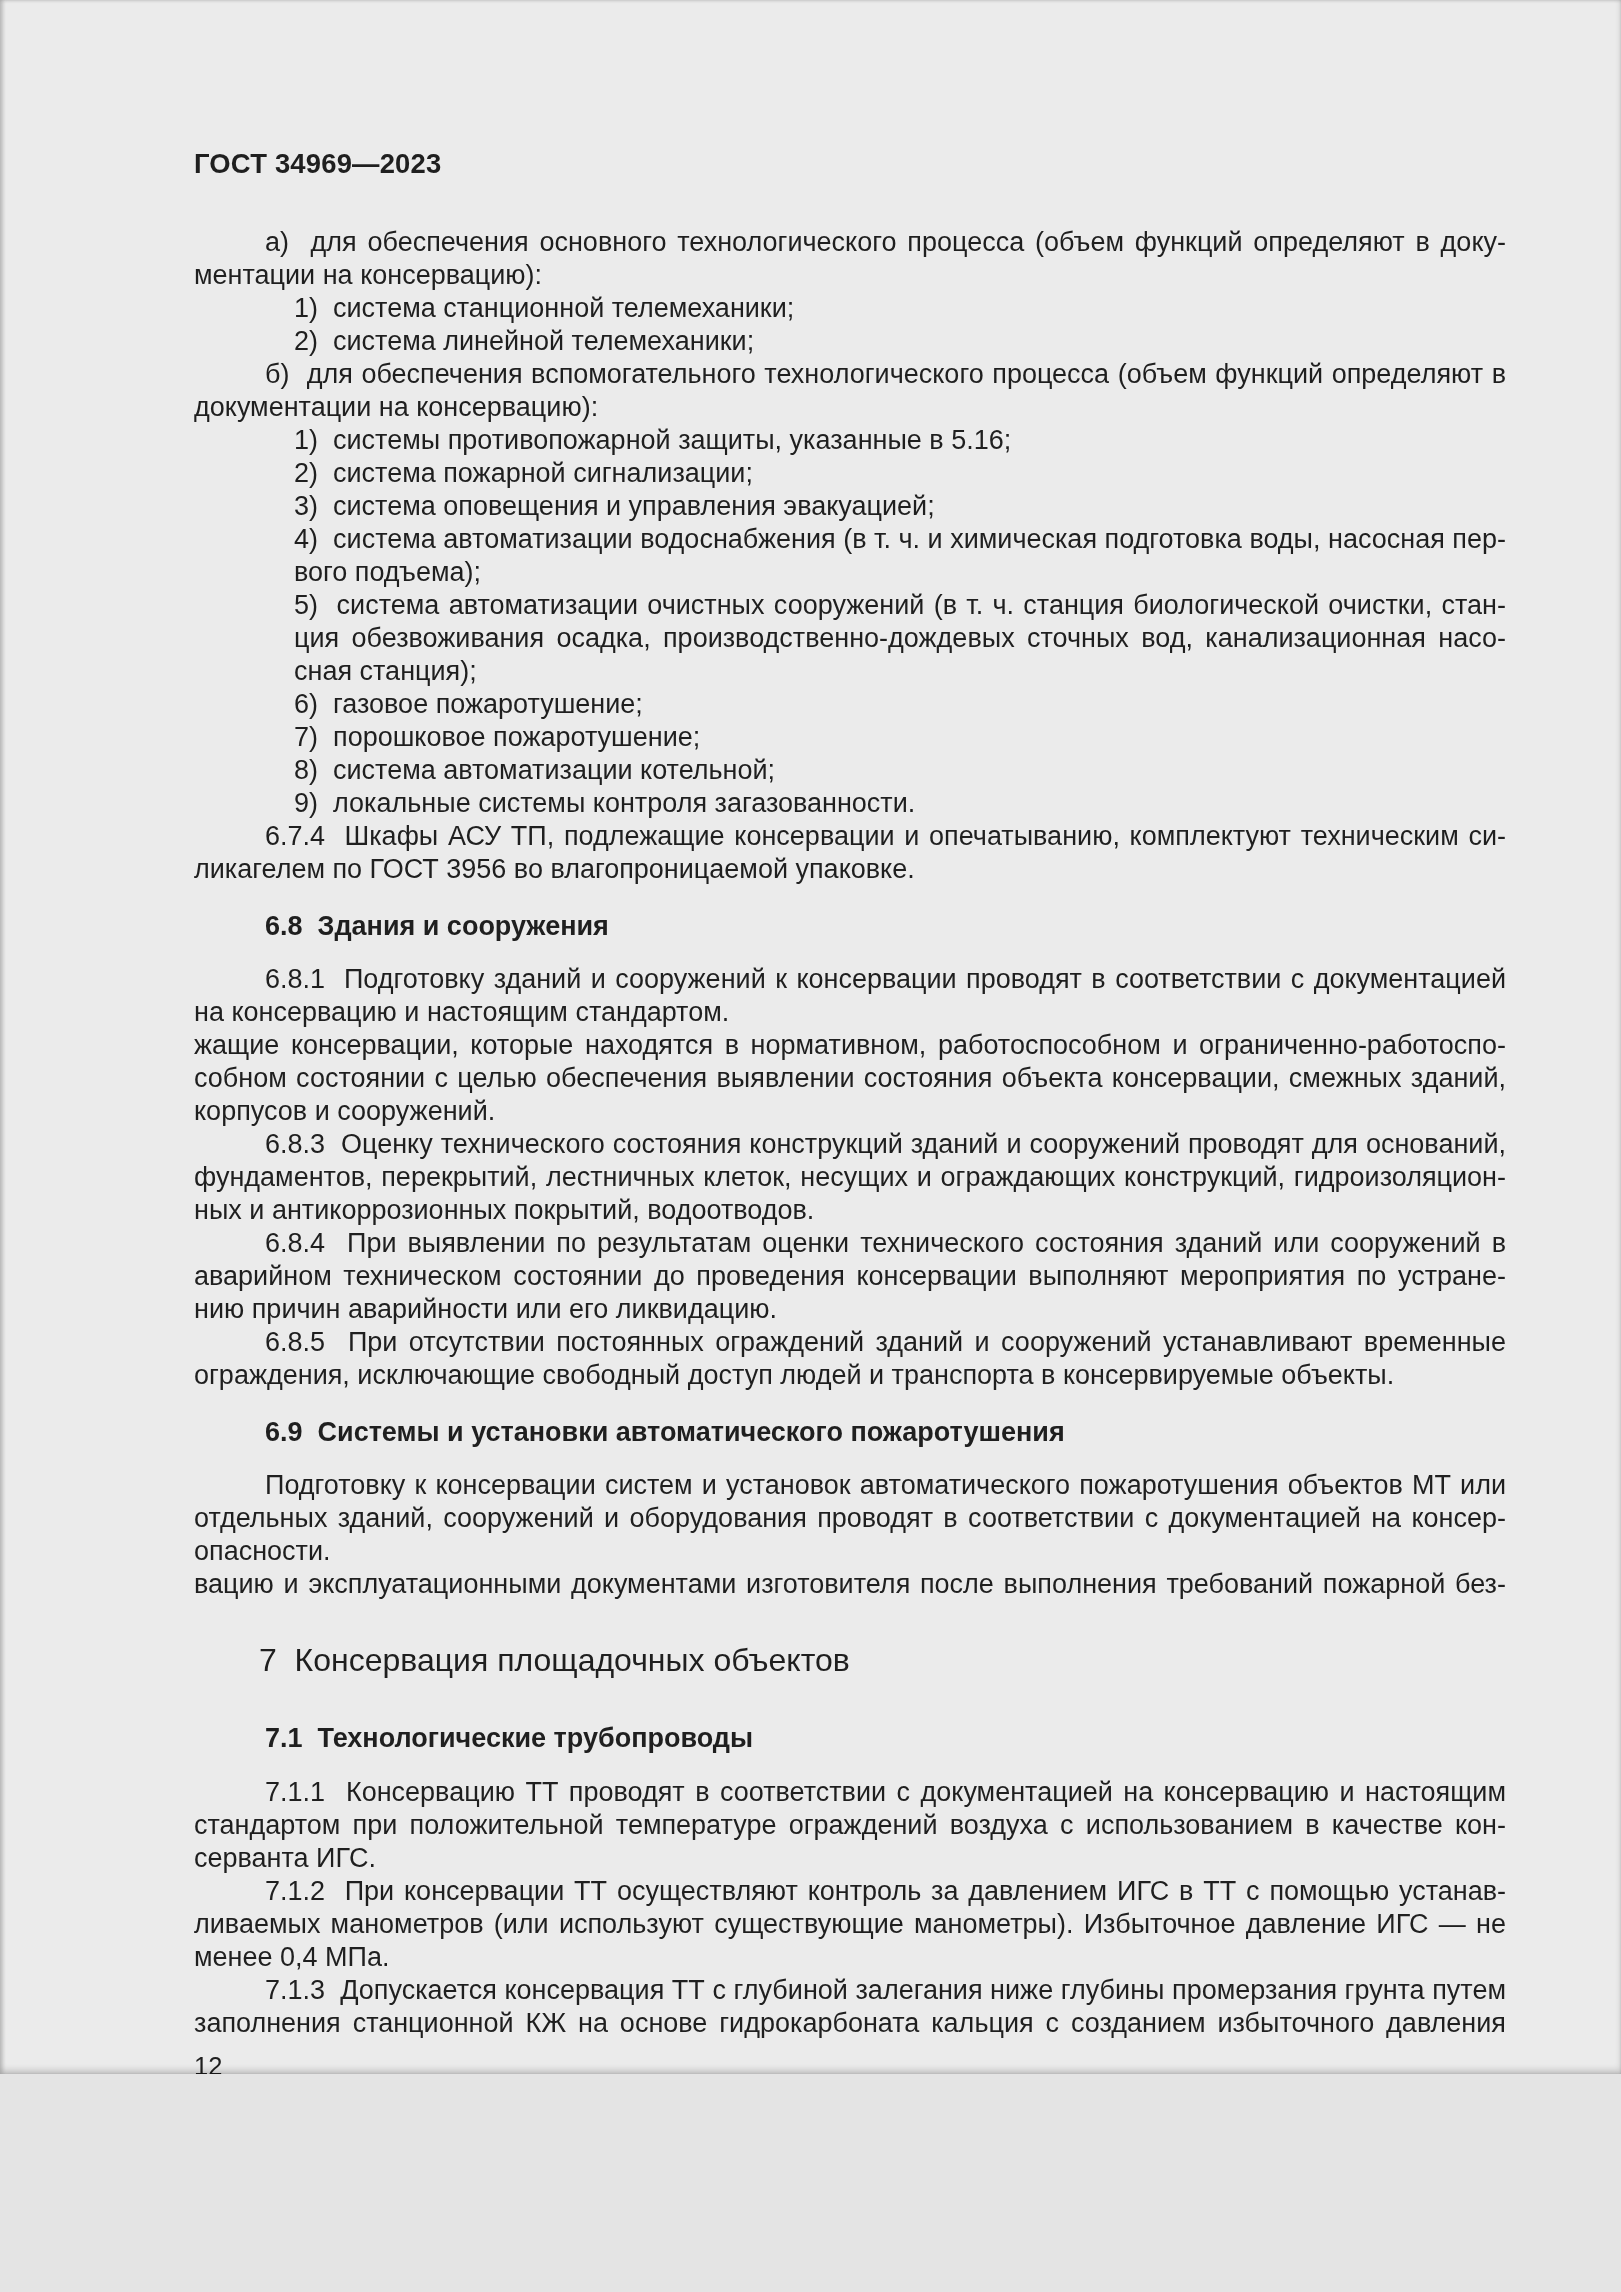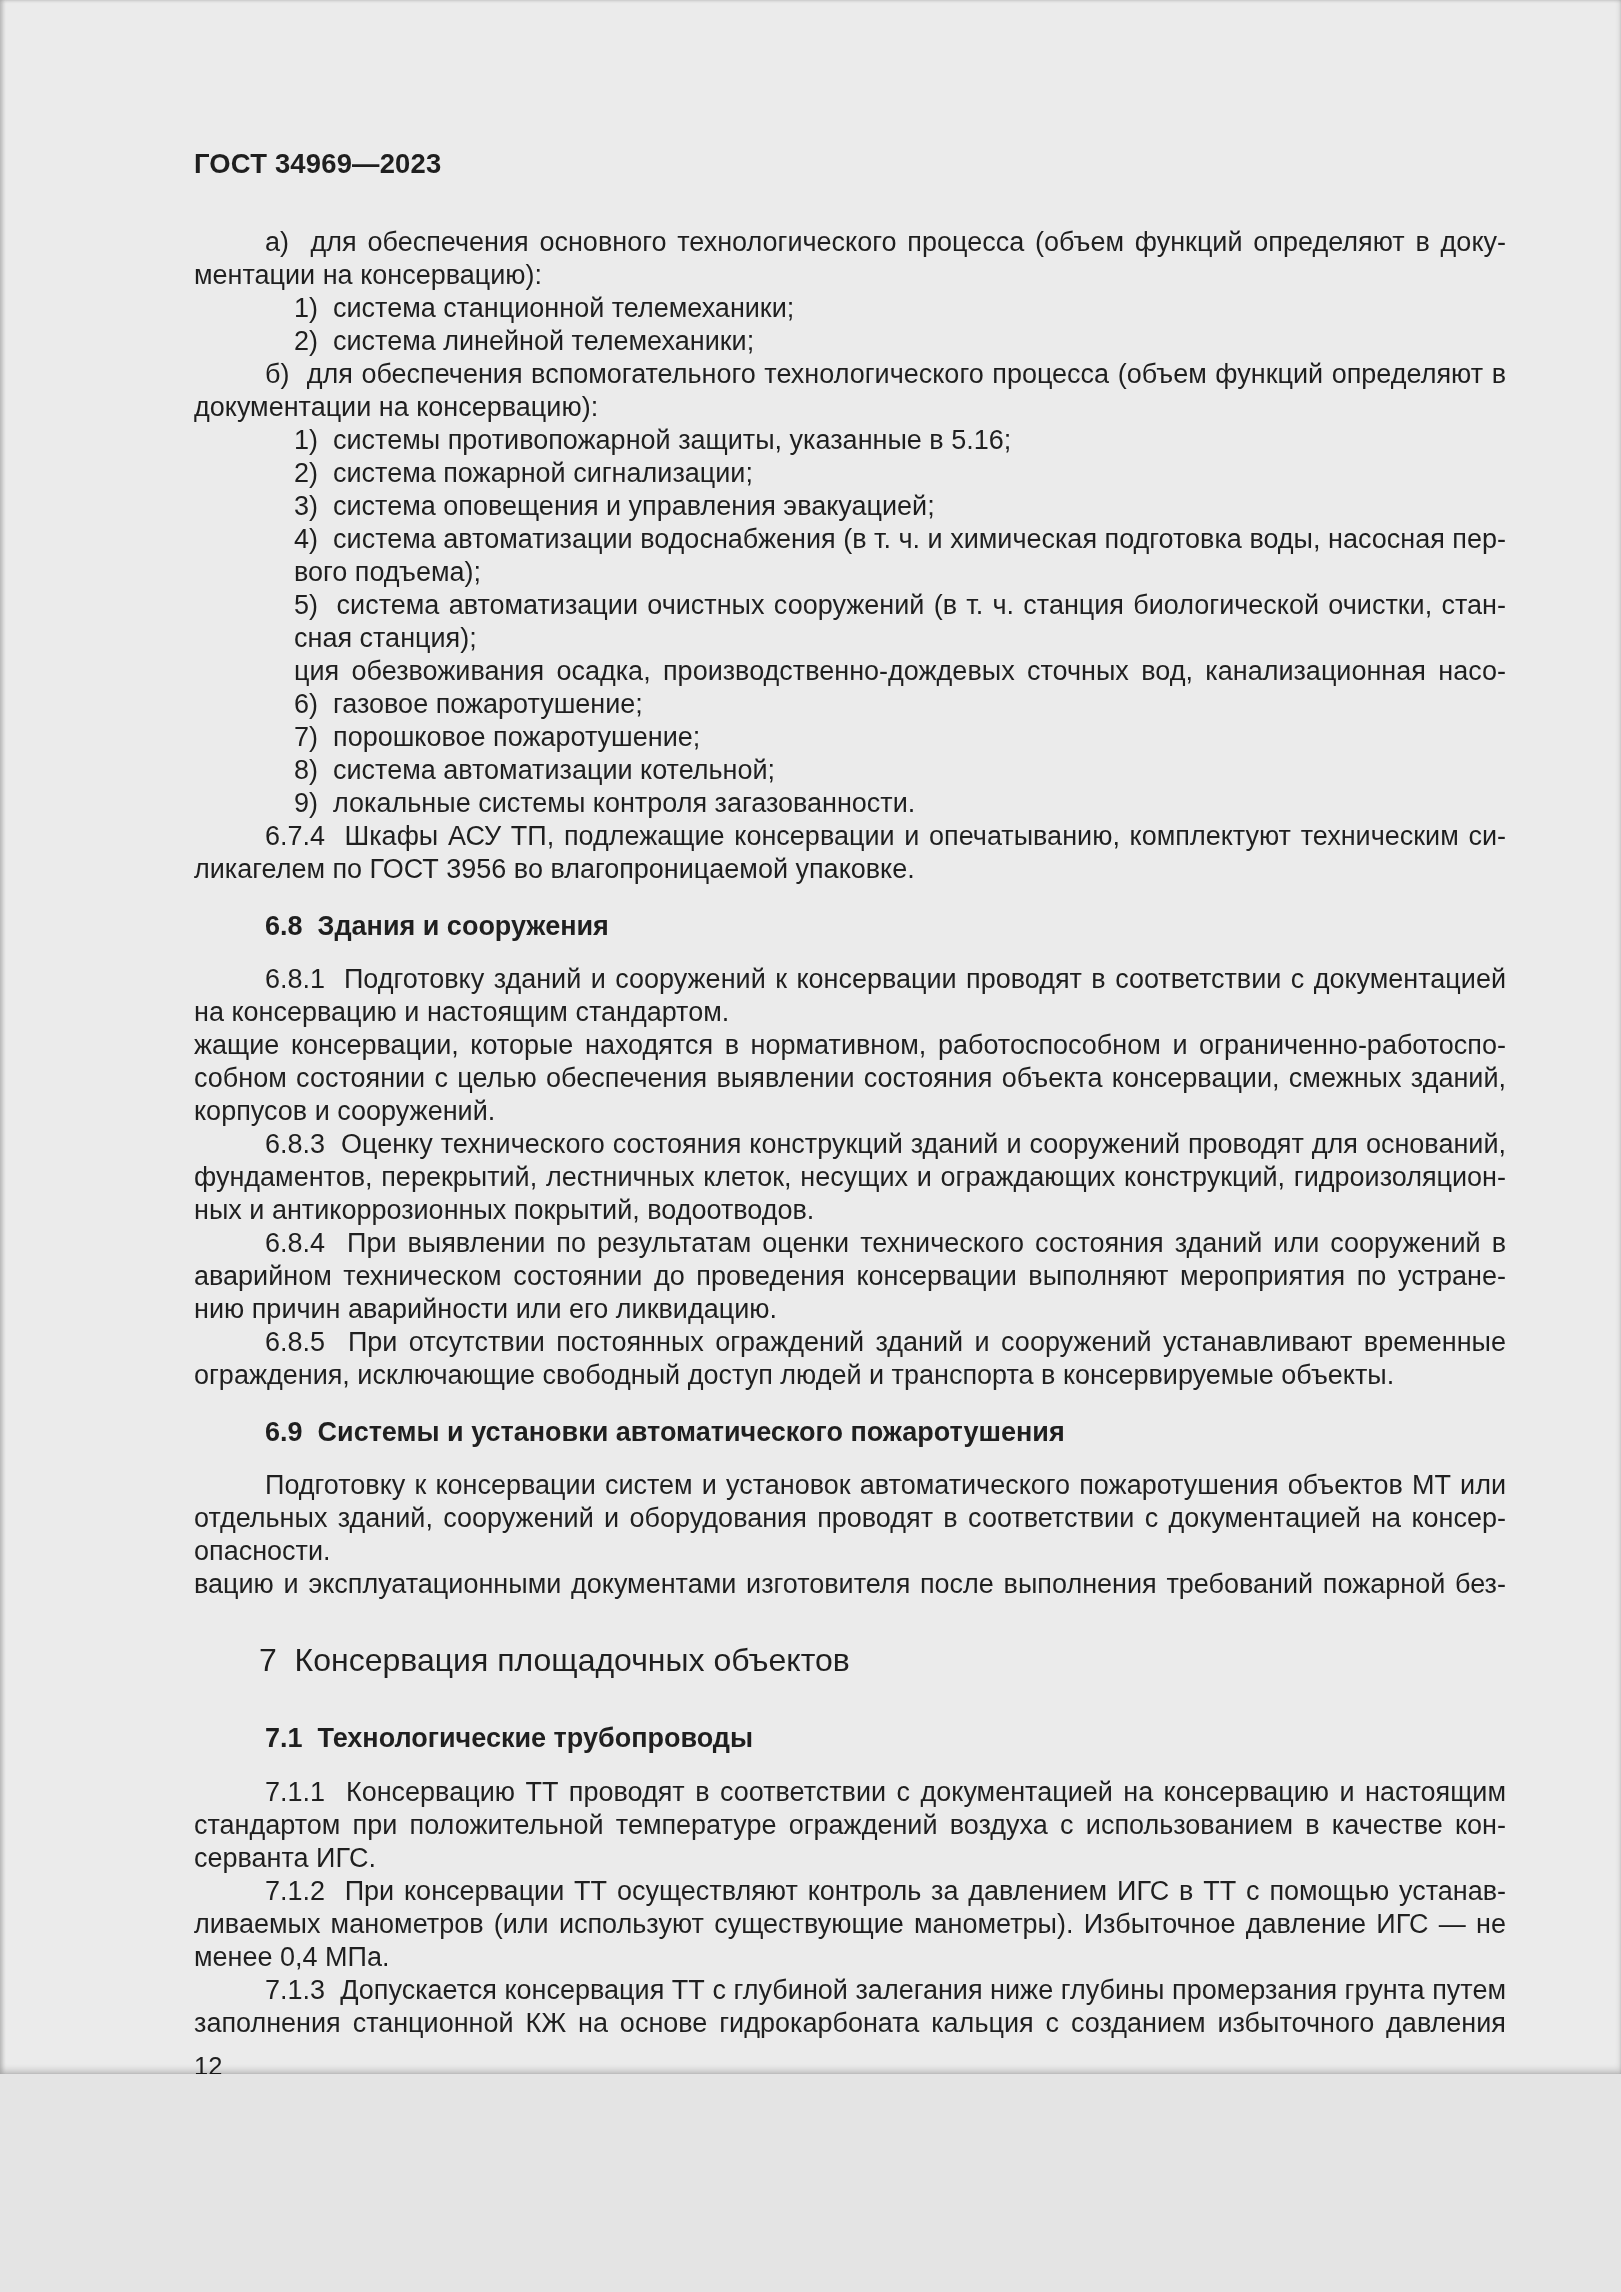--- a/index.html
+++ b/index.html
@@ -84,22 +84,22 @@
       </div>
       <div class="block li">
         <div class="line ind2 last">3)&nbsp; система оповещения и управления эвакуацией;</div>
       </div>
       <div class="block li">
         <div class="line ind2">4)&nbsp; система автоматизации водоснабжения (в т. ч. и химическая подготовка воды, насосная пер-</div>
         <div class="line ind2 last">вого подъема);</div>
       </div>
       <div class="block li">
         <div class="line ind2">5)&nbsp; система автоматизации очистных сооружений (в т. ч. станция биологической очистки, стан-</div>
+        <div class="line ind2">ция обезвоживания осадка, производственно-дождевых сточных вод, канализационная насо-</div>
         <div class="line ind2 last">сная станция);</div>
-        <div class="line ind2">ция обезвоживания осадка, производственно-дождевых сточных вод, канализационная насо-</div>
       </div>
       <div class="block li">
         <div class="line ind2 last">6)&nbsp; газовое пожаротушение;</div>
       </div>
       <div class="block li">
         <div class="line ind2 last">7)&nbsp; порошковое пожаротушение;</div>
       </div>
       <div class="block li">
         <div class="line ind2 last">8)&nbsp; система автоматизации котельной;</div>
       </div>

